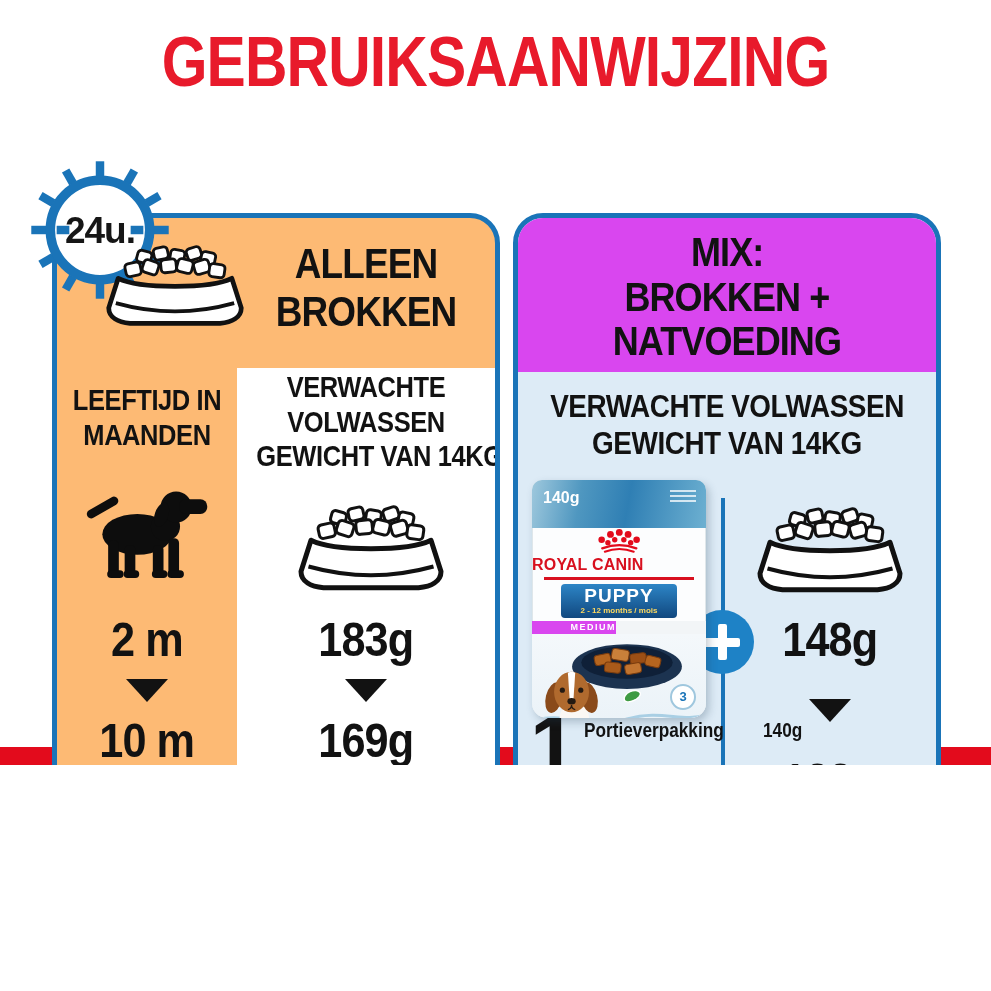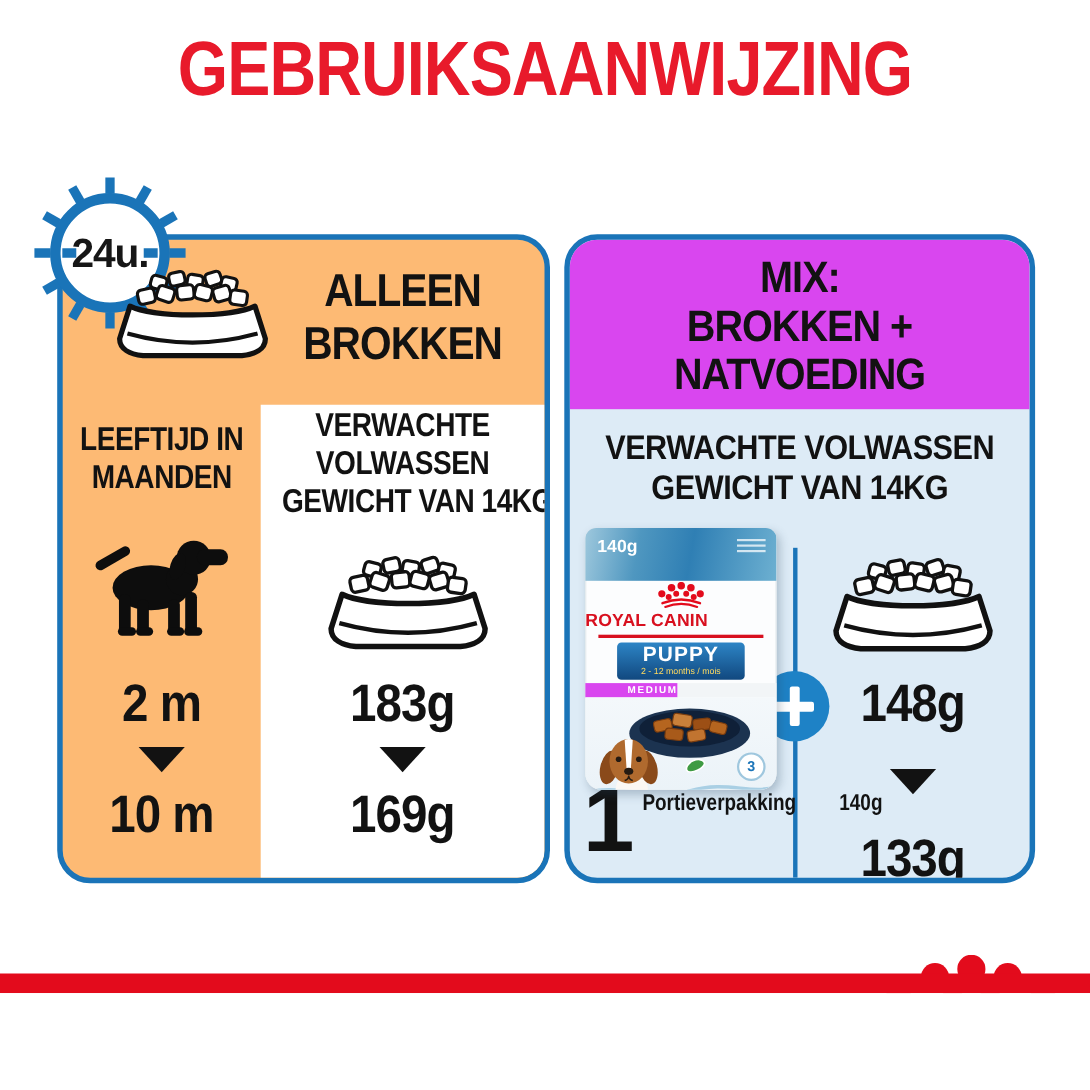--- a/index.html
+++ b/index.html
@@ -1,17 +1,17 @@
 <!DOCTYPE html>
 <html><head>
 <meta charset="utf-8">
 <style>
   html,body{margin:0;padding:0;background:#fff;}
   .canvas{
-    position:relative;width:991px;height:903px;background:#fff;overflow:hidden;
+    position:relative;width:991px;height:765px;background:#fff;overflow:hidden;
     font-family:"Liberation Sans",sans-serif;color:#121212;
   }
   .cond{transform:scaleX(.88);transform-origin:center;}
 
   
   .title{
     position:absolute;top:22px;left:0;width:100%;text-align:center;
     font-size:70px;font-weight:bold;color:#e81a2b;letter-spacing:-1px;
     transform:scaleX(.84);transform-origin:center;white-space:nowrap;
   }
@@ -83,21 +83,21 @@
   .pouch-weight{position:absolute;left:11px;top:9px;color:#fff;font-size:16px;font-weight:bold;}
   .microlines{position:absolute;right:10px;top:10px;display:flex;flex-direction:column;gap:3px;}
   .microlines i{display:block;width:26px;height:2px;background:rgba(255,255,255,.75);}
   .pouch-brand{text-align:left;padding-top:1px;}
   .mini-crown{width:46px;height:27px;display:block;margin:0 auto;}
   .brand-name{font-size:16px;font-weight:bold;color:#d8101f;letter-spacing:.2px;white-space:nowrap;}
   .brand-rule{height:3px;background:#d8101f;margin:3px 12px 4px;}
   .pouch-range{margin:1px auto 0;width:116px;border-radius:4px;text-align:center;
     background:linear-gradient(#2d85c6,#11487f);padding:2px 0 3px;}
   .range-name{color:#fff;font-size:19px;font-weight:bold;letter-spacing:1px;line-height:1.05;}
-  .range-age{color:#ffd95e;font-size:8px;font-weight:normal;}
+  .range-age{color:#ffd95e;font-size:8px;font-weight:bold;}
   .pouch-ribbon{display:flex;margin-top:3px;height:13px;}
   .ribbon-size{background:#d946ef;color:#fff;font-size:9px;font-weight:bold;width:84px;
     text-align:right;line-height:13px;letter-spacing:1.5px;}
   .ribbon-rest{flex:1;background:#f2f5f7;}
   .pouch-photo{position:relative;height:115px;background:linear-gradient(#f4f8fb,#e8f1f7);}
   .chunk-bowl{position:absolute;left:34px;top:0px;width:122px;}
   .leaf{position:absolute;left:92px;top:58px;width:16px;height:8px;background:#3f9b43;
     border-radius:50% 50% 50% 50%/60% 60% 40% 40%;transform:rotate(-25deg);box-shadow:0 0 0 1.5px #fff;}
   .badge3{position:absolute;right:10px;top:50px;width:22px;height:22px;border-radius:50%;
     background:#fff;border:2px solid #9fc7de;display:flex;align-items:center;justify-content:center;

